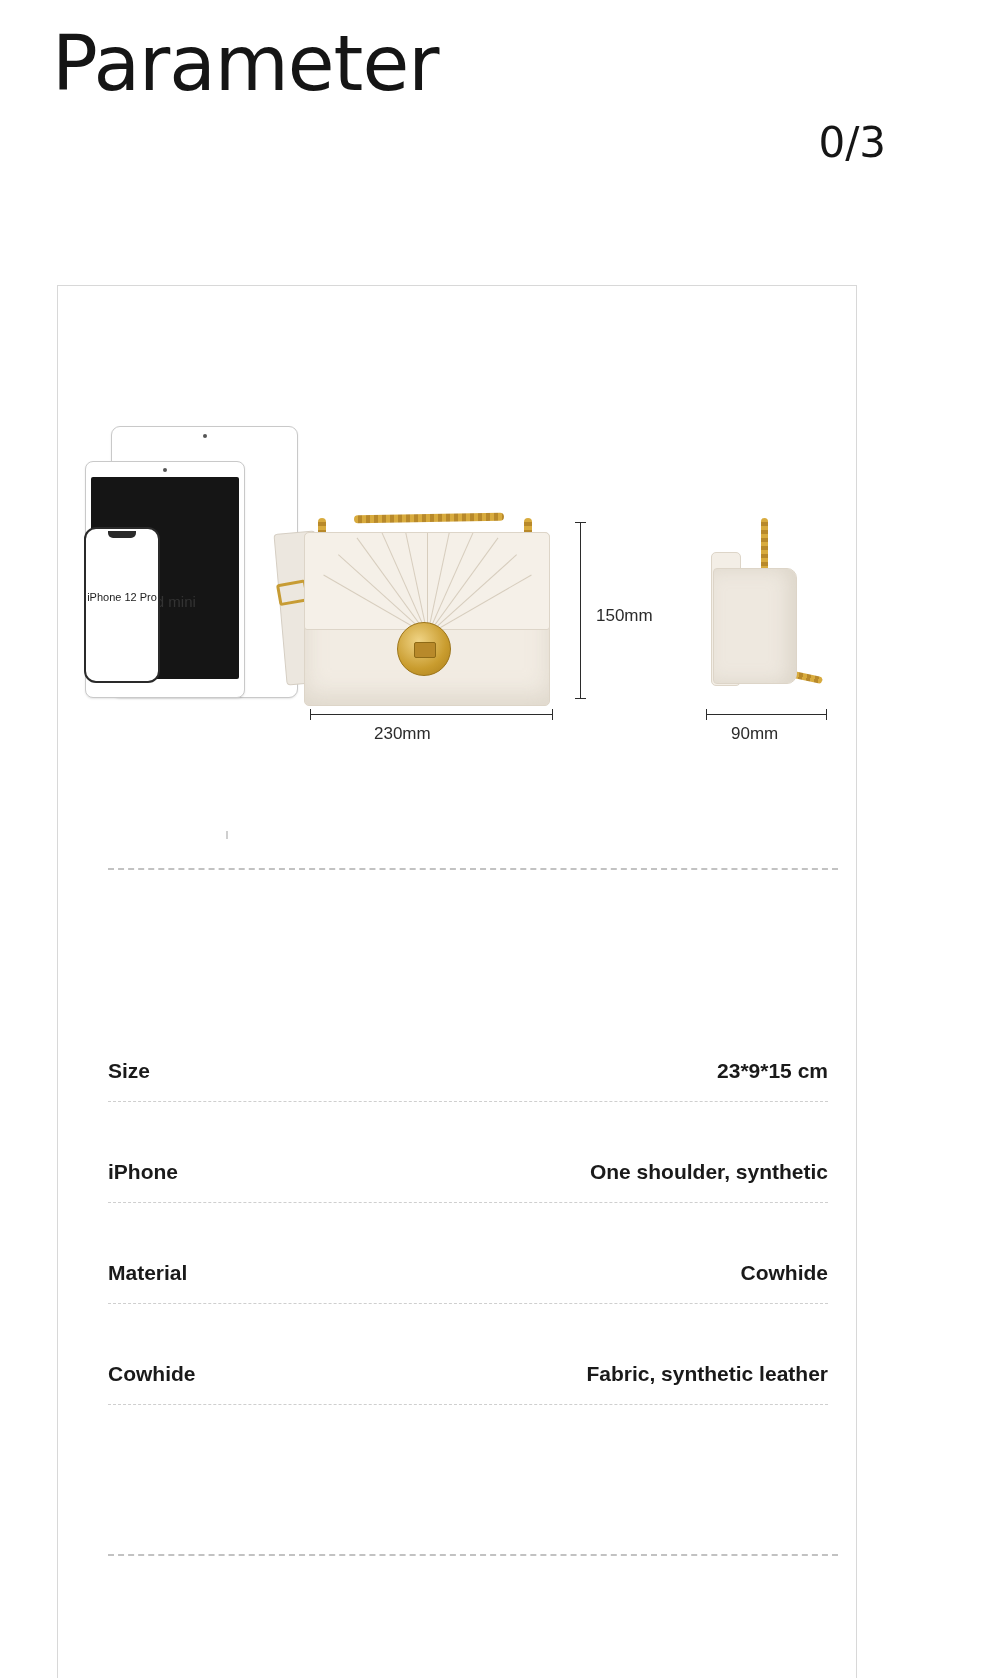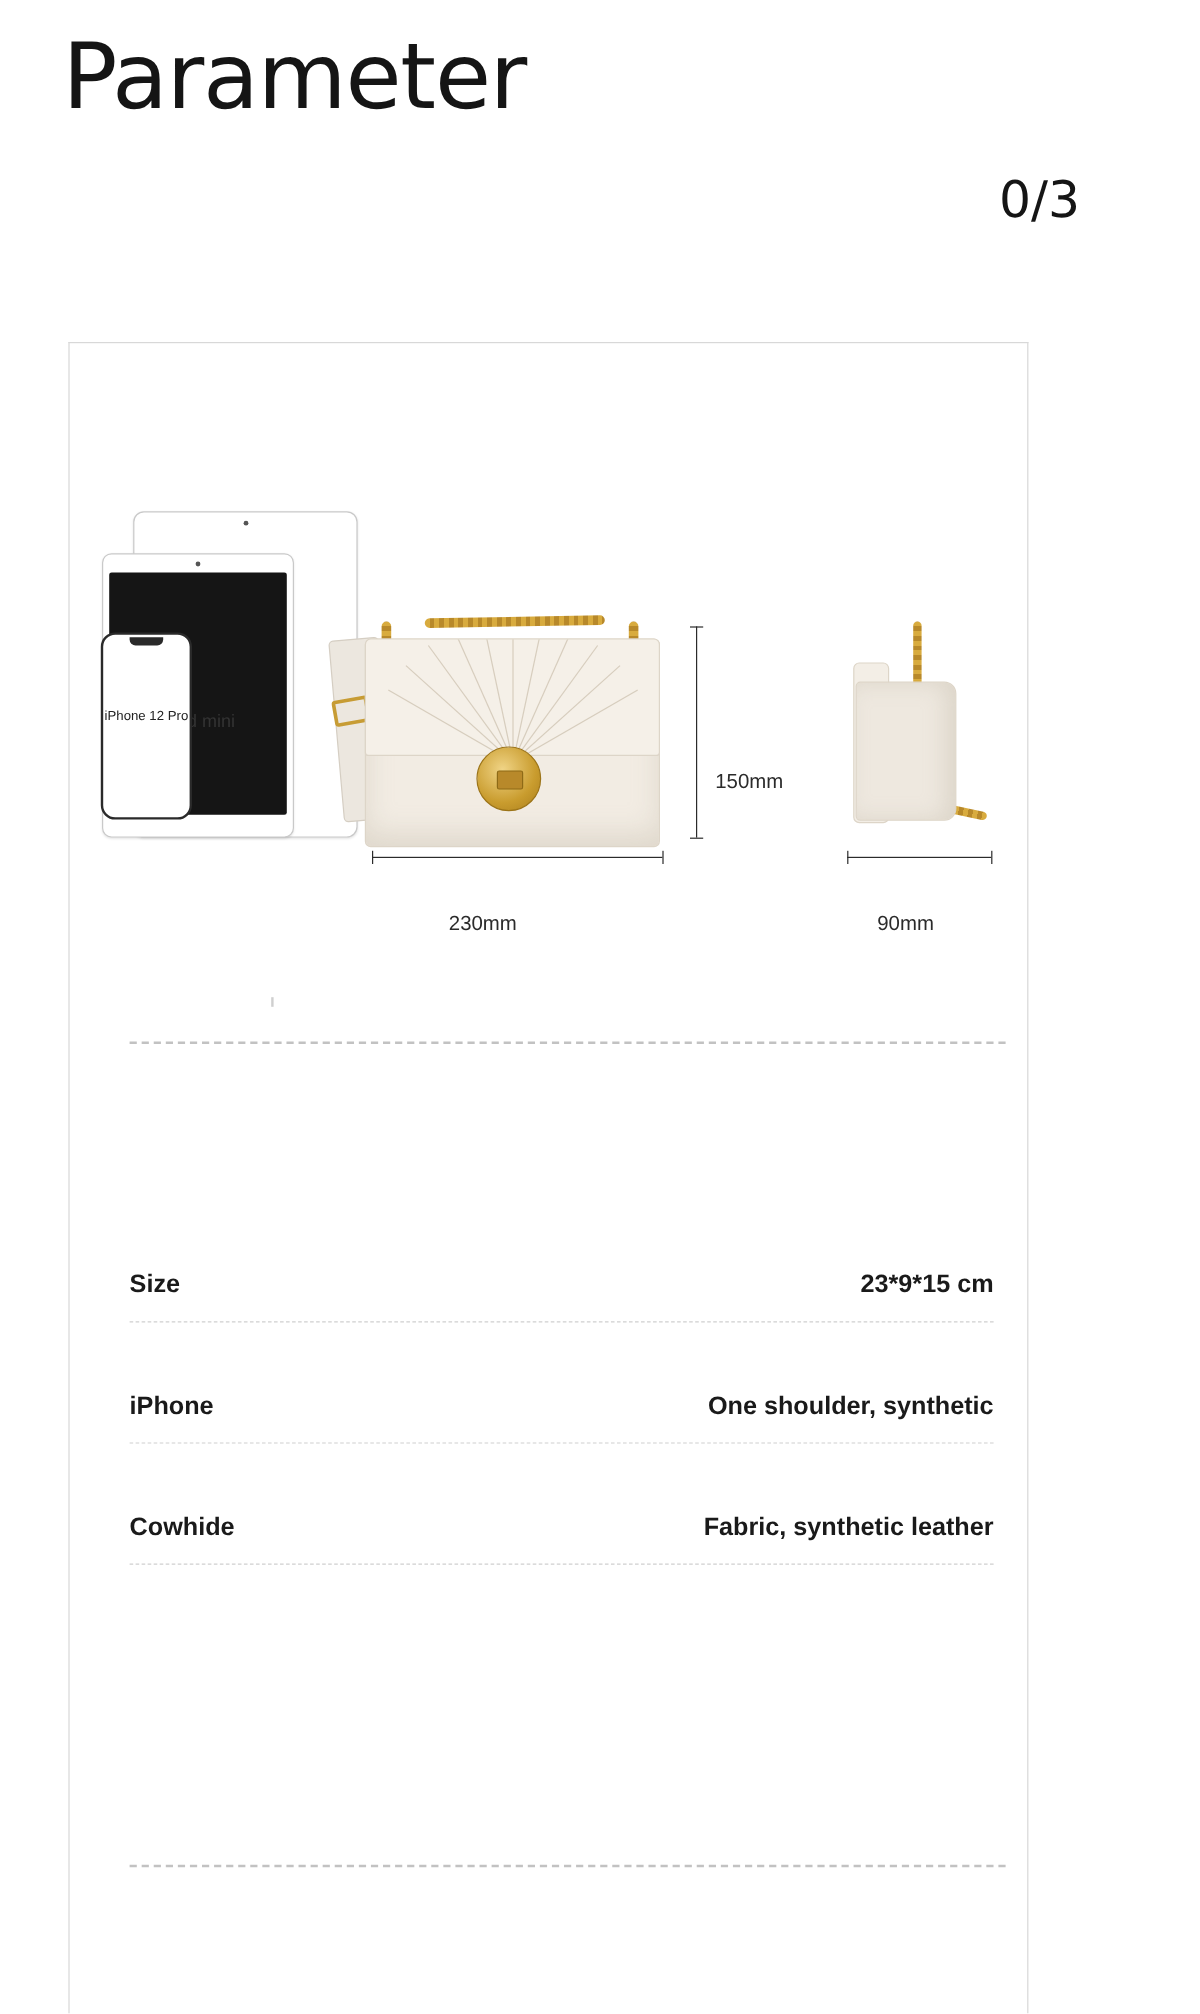--- a/index.html
+++ b/index.html
@@ -23,28 +23,27 @@
     top: 26px;
     font-size: 76px;
     font-weight: 400;
     letter-spacing: -1px;
     line-height: 1;
     color: #151515;
     font-family: "DejaVu Sans", sans-serif;
   }
   .page-counter {
     position: absolute;
-    right: 100px;
+    right: 114px;
     top: 118px;
     font-size: 42px;
     font-weight: 400;
     color: #151515;
     font-family: "DejaVu Sans", sans-serif;
     letter-spacing: 0px;
-    margin-top: 24px;
   }
 
   
   .panel {
     position: absolute;
     left: 57px;
     top: 285px;
     width: 800px;
     height: 1393px;
     border: 1px solid #d8d8d8;
@@ -313,21 +312,20 @@
     width: 1px;
     height: 11px;
     background: #2b2b2b;
   }
   .meas-label {
     position: absolute;
     font-size: 17px;
     color: #2b2b2b;
     font-family: "Liberation Sans", sans-serif;
     white-space: nowrap;
-    margin-top: 36px;
   }
 
   
   .dashed-rule {
     position: absolute;
     left: 50px;
     width: 730px;
     border-top: 2px dashed #c2c2c2;
     height: 0;
   }
@@ -451,19 +449,23 @@
   <div class="specs">
     <div class="spec-row">
       <div class="spec-label">Size</div>
       <div class="spec-value">23*9*15 cm</div>
     </div>
     <div class="spec-row">
       <div class="spec-label">iPhone</div>
       <div class="spec-value">One shoulder, synthetic</div>
     </div>
     <div class="spec-row">
+      <div class="spec-label">Material</div>
+      <div class="spec-value">Cowhide</div>
+    </div>
+    <div class="spec-row">
       <div class="spec-label">Cowhide</div>
       <div class="spec-value">Fabric, synthetic leather</div>
     </div>
   </div>
 
   <div class="dashed-rule" style="top:1268px;"></div>
 </div>
 
 </body></html>

